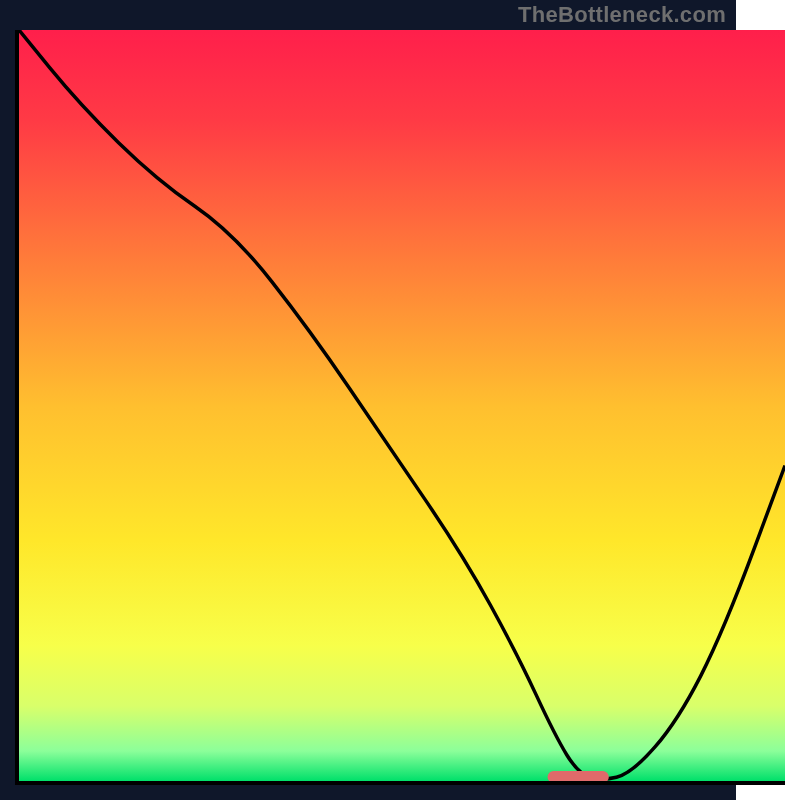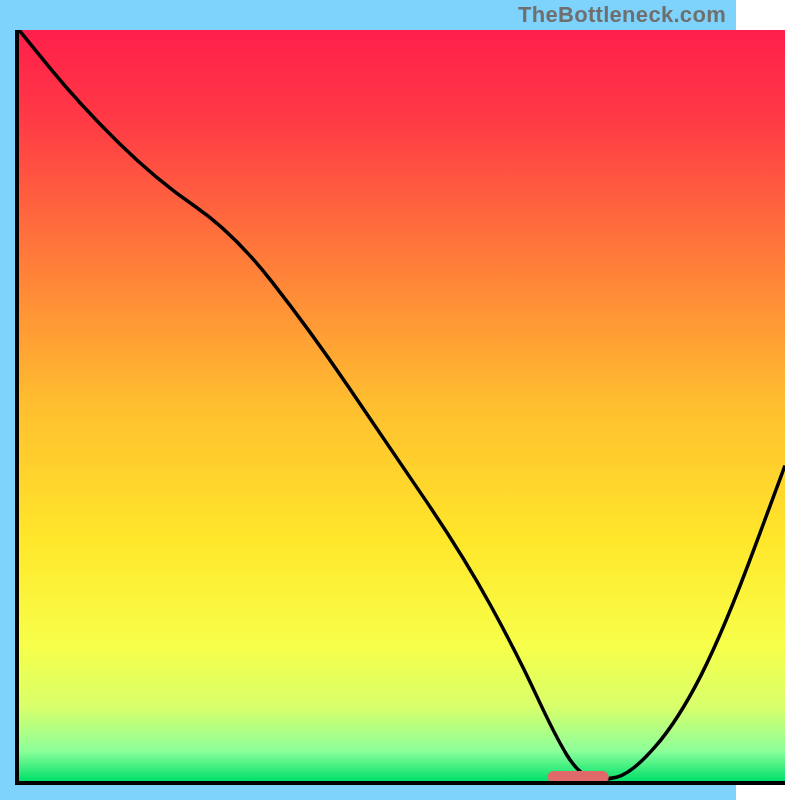--- a/index.html
+++ b/index.html
@@ -6,21 +6,21 @@
     margin: 0;
     padding: 0;
     width: 800px;
     height: 800px;
     overflow: hidden;
   }
   .container {
     position: relative;
     width: 736px;
     height: 800px;
-    background: #7dd3fc;
+    background: #0f172a;
     text-decoration: underline;
   }
   .watermark {
     position: absolute;
     top: 2px;
     right: 10px;
     font-family: Arial, Helvetica, sans-serif;
     font-size: 22px;
     font-weight: 600;
     color: #6f6f6f;

